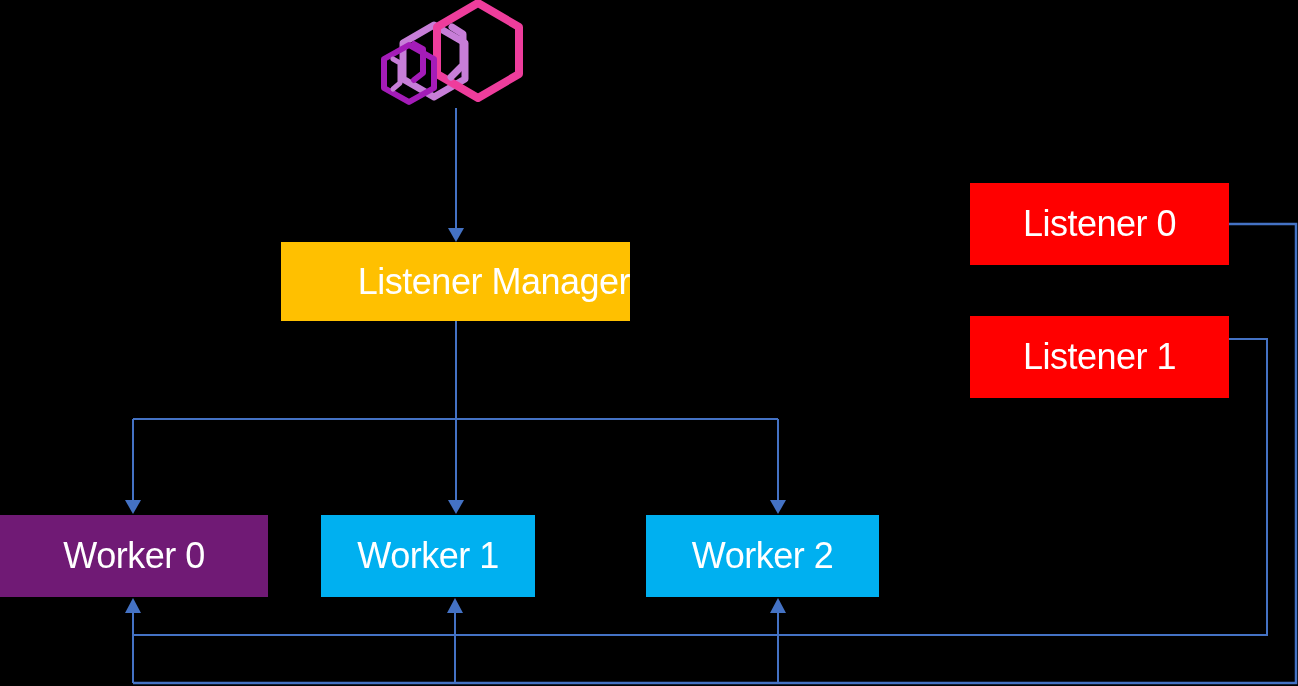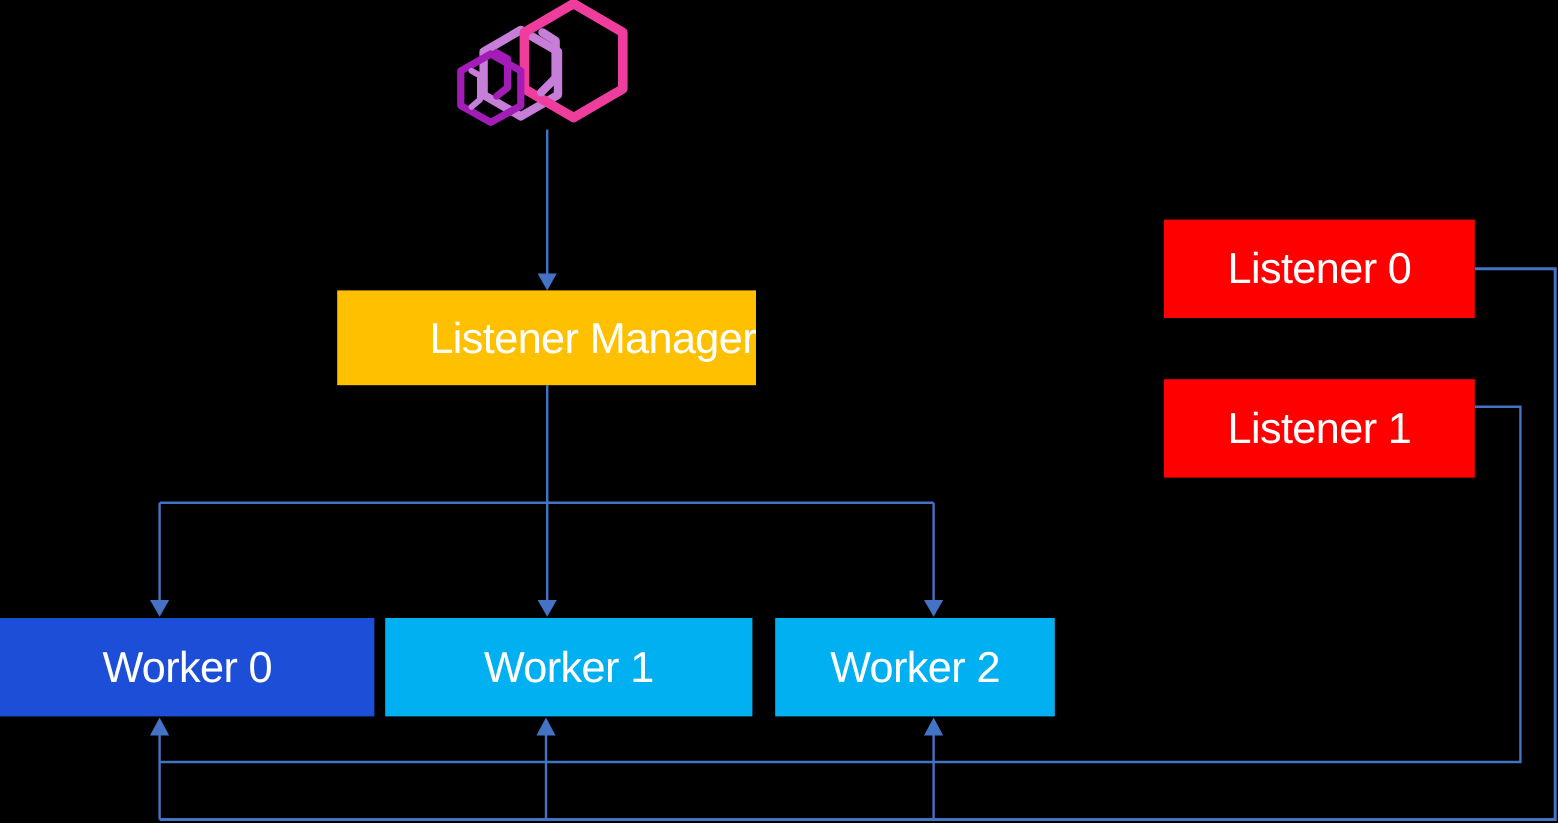--- a/index.html
+++ b/index.html
@@ -77,25 +77,25 @@
       <polygon points="125,613 141,613 133,598" fill="#4472C4"></polygon>
       <polygon points="447,613 463,613 455,598" fill="#4472C4"></polygon>
       <polygon points="770,613 786,613 778,598" fill="#4472C4"></polygon>
     </g>
   </svg>
 
   <div class="node" style="left: 281px; top: 242px; width: 349px; height: 79px; background-color: rgb(255, 192, 0); justify-content: flex-end;">
     <span>Listener Manager</span>
   </div>
 
-  <div class="node" style="left: 0px; top: 515px; width: 312px; height: 82px; background-color: #1d4ed8; text-align: center;">
+  <div class="node" style="left: 0px; top: 515px; width: 268px; height: 82px; background-color: #701a75; text-align: center;">
     <span>Worker 0</span>
   </div>
 
-  <div class="node" style="left: 321px; top: 515px; width: 306px; height: 82px; background-color: rgb(0, 176, 240);">
+  <div class="node" style="left: 321px; top: 515px; width: 214px; height: 82px; background-color: rgb(0, 176, 240);">
     <span>Worker 1</span>
   </div>
 
   <div class="node" style="left: 646px; top: 515px; width: 233px; height: 82px; background-color: rgb(0, 176, 240);">
     <span>Worker 2</span>
   </div>
 
   <div class="node" style="left: 970px; top: 183px; width: 259px; height: 82px; background-color: rgb(255, 0, 0);">
     <span>Listener 0</span>
   </div>

